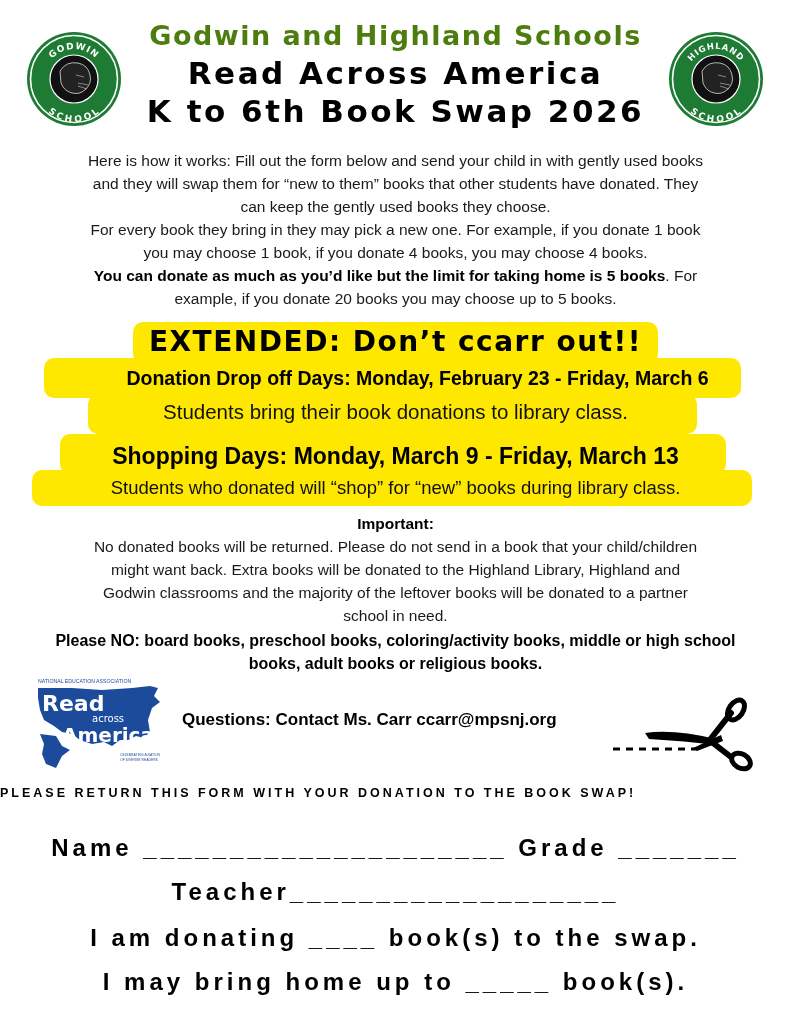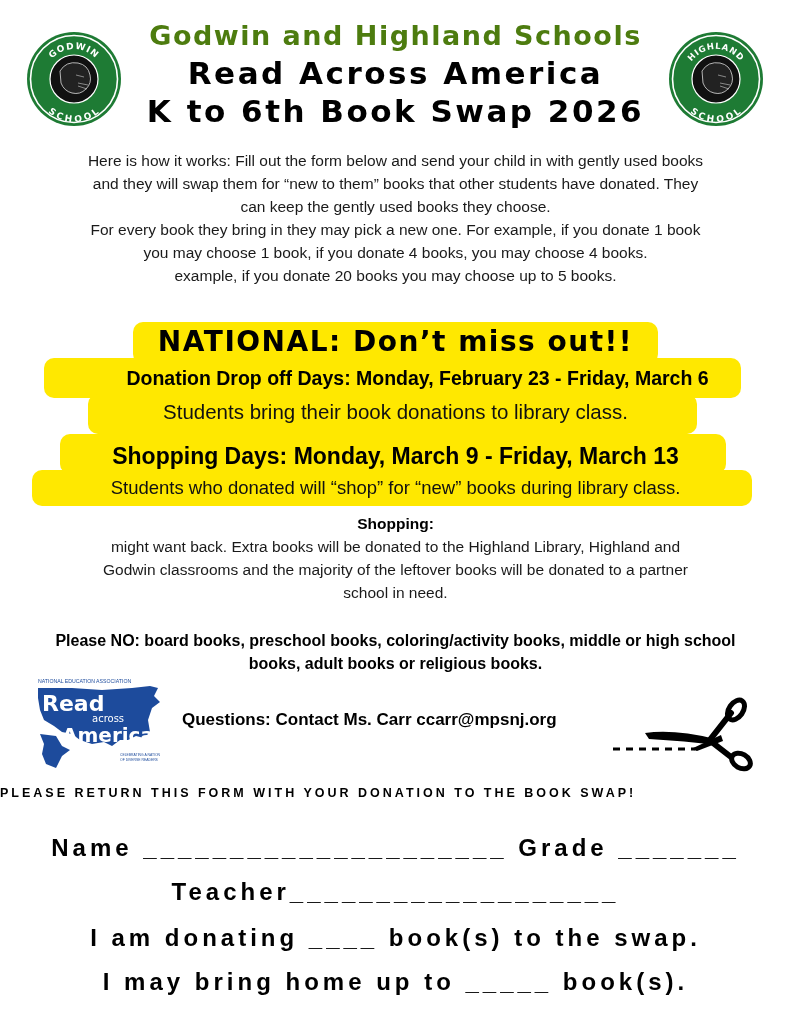--- a/index.html
+++ b/index.html
@@ -98,37 +98,39 @@
     </text>
   </svg>
 </div>
 
 <div class="intro">
   <div>Here is how it works: Fill out the form below and send your child in with gently used books</div>
   <div>and they will swap them for “new to them” books that other students have donated. They</div>
   <div>can keep the gently used books they choose.</div>
   <div>For every book they bring in they may pick a new one. For example, if you donate 1 book</div>
   <div>you may choose 1 book, if you donate 4 books, you may choose 4 books.</div>
+  <div><b>You can donate as much as you’d like but the limit for taking home is 5 books</b><span>. For</span></div>
   <div>example, if you donate 20 books you may choose up to 5 books.</div>
 </div>
 
 <div class="hl" id="hl-extended"></div>
 <div class="hl" id="hl-drop"></div>
 <div class="hl" id="hl-bring"></div>
 <div class="hl" id="hl-shop"></div>
 <div class="hl" id="hl-donated"></div>
 
-<div class="hl-text" id="t-extended">NATIONAL: Don’t miss out!!</div>
+<div class="hl-text" id="t-extended">EXTENDED: Don’t ccarr out!!</div>
 <div class="hl-text" id="t-drop">Donation Drop off Days: Monday, February 23 - Friday, March 6</div>
 <div class="hl-text" id="t-bring">Students bring their book donations to library class.</div>
 <div class="hl-text" id="t-shop">Shopping Days: Monday, March 9 - Friday, March 13</div>
 <div class="hl-text" id="t-donated">Students who donated will “shop” for “new” books during library class.</div>
 
 <div class="important">
-  <div class="imp-head">Shopping:</div>
+  <div class="imp-head">Important:</div>
+  <div>No donated books will be returned. Please do not send in a book that your child/children</div>
   <div>might want back. Extra books will be donated to the Highland Library, Highland and</div>
   <div>Godwin classrooms and the majority of the leftover books will be donated to a partner</div>
   <div>school in need.</div>
 </div>
 
 <div class="please-no">
   <div>Please NO: board books, preschool books, coloring/activity books, middle or high school</div>
   <div>books, adult books or religious books.</div>
 </div>
 

